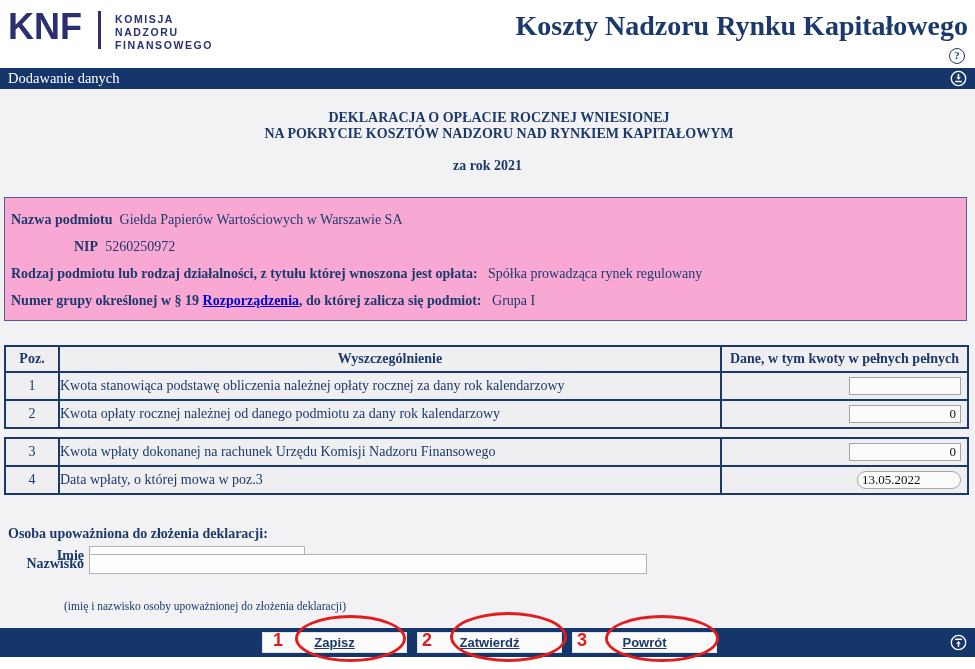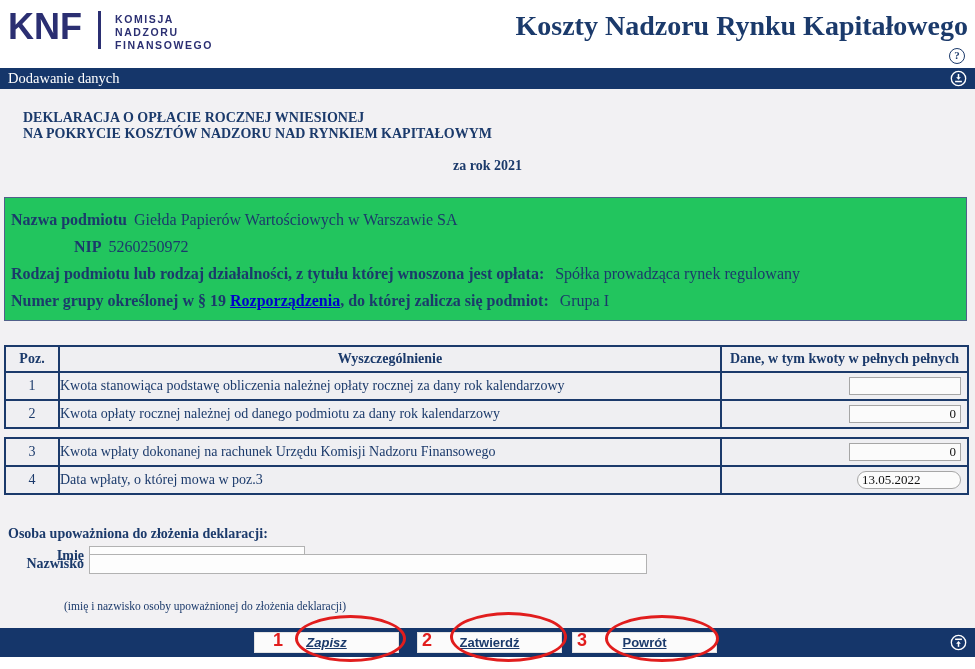--- a/index.html
+++ b/index.html
@@ -15,24 +15,24 @@
   .app-title { position:absolute; top:10px; right:7px; font-size:28px; font-weight:bold; color:#1b3a6b; white-space:nowrap; }
   .help-icon { position:absolute; top:48px; left:949px; width:16px; height:16px; border:1.5px solid #1b3a6b; border-radius:50%; text-align:center; font-size:11px; line-height:13px; font-weight:bold; color:#1b3a6b; cursor:pointer; }
 
   
   .topbar { position:absolute; top:68px; left:0; width:975px; height:21px; background:#15366a; }
   .topbar-title { position:absolute; left:8px; top:0; height:21px; line-height:21px; color:#ffffff; font-size:14.5px; }
   .topbar-icon { position:absolute; right:8px; top:2px; width:17px; height:17px; cursor:pointer; }
 
   
   .content { position:absolute; top:89px; left:0; width:975px; height:539px; background:#f2f1f3; }
-  .decl-title { position:absolute; top:21px; left:0; width:100%; font-weight:bold; font-size:14px; line-height:16px; color:#1b3a6b;padding-left:23px; }
+  .decl-title { position:absolute; top:21px; left:0; width:100%; text-align:center; font-weight:bold; font-size:14px; line-height:16px; color:#1b3a6b;padding-left:23px; }
   .decl-year { position:absolute; top:69px; left:0; width:100%; text-align:center; font-weight:bold; font-size:14px; color:#1b3a6b; }
 
-  .entity { position:absolute; top:108px; left:4px; width:963px; height:124px; background:#22c55e; border:1px solid #51608a; padding:8px 6px 6px 6px; color:#1b3a6b; font-size:16px; }
+  .entity { position:absolute; top:108px; left:4px; width:963px; height:124px; background:#f9a8d4; border:1px solid #51608a; padding:8px 6px 6px 6px; color:#1b3a6b; font-size:14px; }
   .entity .line { line-height:27px; white-space:nowrap; }
   .entity .line.nip { padding-left:63px; }
   .entity b { font-weight:bold; }
   .entity .val { margin-left:7px; font-weight:normal; }
   .entity a { color:#0000cc; text-decoration:underline; font-weight:bold; cursor:pointer; }
 
   table.tbl { position:absolute; left:4px; width:963px; border-collapse:collapse; table-layout:fixed; background:#efeff2; }
   .tblA { top:256px; }
   .tblB { top:348px; }
   .tbl th, .tbl td { border:2px solid #1b3a6b; color:#1b3a6b; font-size:14px; overflow:hidden; }
@@ -53,21 +53,21 @@
   .row-last  { top:465px; }
   .person-label { display:inline-block; width:64px; text-align:right; font-weight:bold; font-size:14px; color:#1b3a6b; margin-right:5px; vertical-align:middle;margin-left:20px; }
   .person-input { height:20px; border:1px solid #b2b2b2; background:#fdfdfd; font-family:"Liberation Serif", serif; font-size:13px; padding:0 4px; vertical-align:middle; }
   .inp-first { width:216px; }
   .inp-last  { width:558px; }
   .person-hint { position:absolute; top:511px; left:64px; font-size:11.5px; color:#1b3a6b; }
 
   
   .bottombar { position:absolute; top:628px; left:0; width:975px; height:29px; background:#15366a; }
   .action-btn { position:absolute; top:4px; width:145px; height:21px; background:#fbfbfb; border:1px solid #e3e3e3; font-family:"Liberation Sans", sans-serif; font-weight:bold; font-size:13px; color:#1b3a6b; text-decoration:underline; text-align:center; line-height:18px; cursor:pointer; }
-  .btn-save    { left:254px;font-style:italic; }
+  .btn-save    { left:262px; }
   .btn-approve { left:417px; }
   .btn-back    { left:572px; }
   .bottombar-icon { position:absolute; right:8px; top:6px; width:17px; height:17px; cursor:pointer; }
 
   
   .ann-num { position:absolute; font-family:"Liberation Sans", sans-serif; font-weight:bold; font-size:18px; color:#e11d1d; z-index:30; }
   .num-1 { left:273px; top:630px; }
   .num-2 { left:422px; top:630px; }
   .num-3 { left:577px; top:630px; }
   .ann-ellipse { position:absolute; border:3px solid #e11d1d; border-radius:50%; z-index:31; pointer-events:none; }

